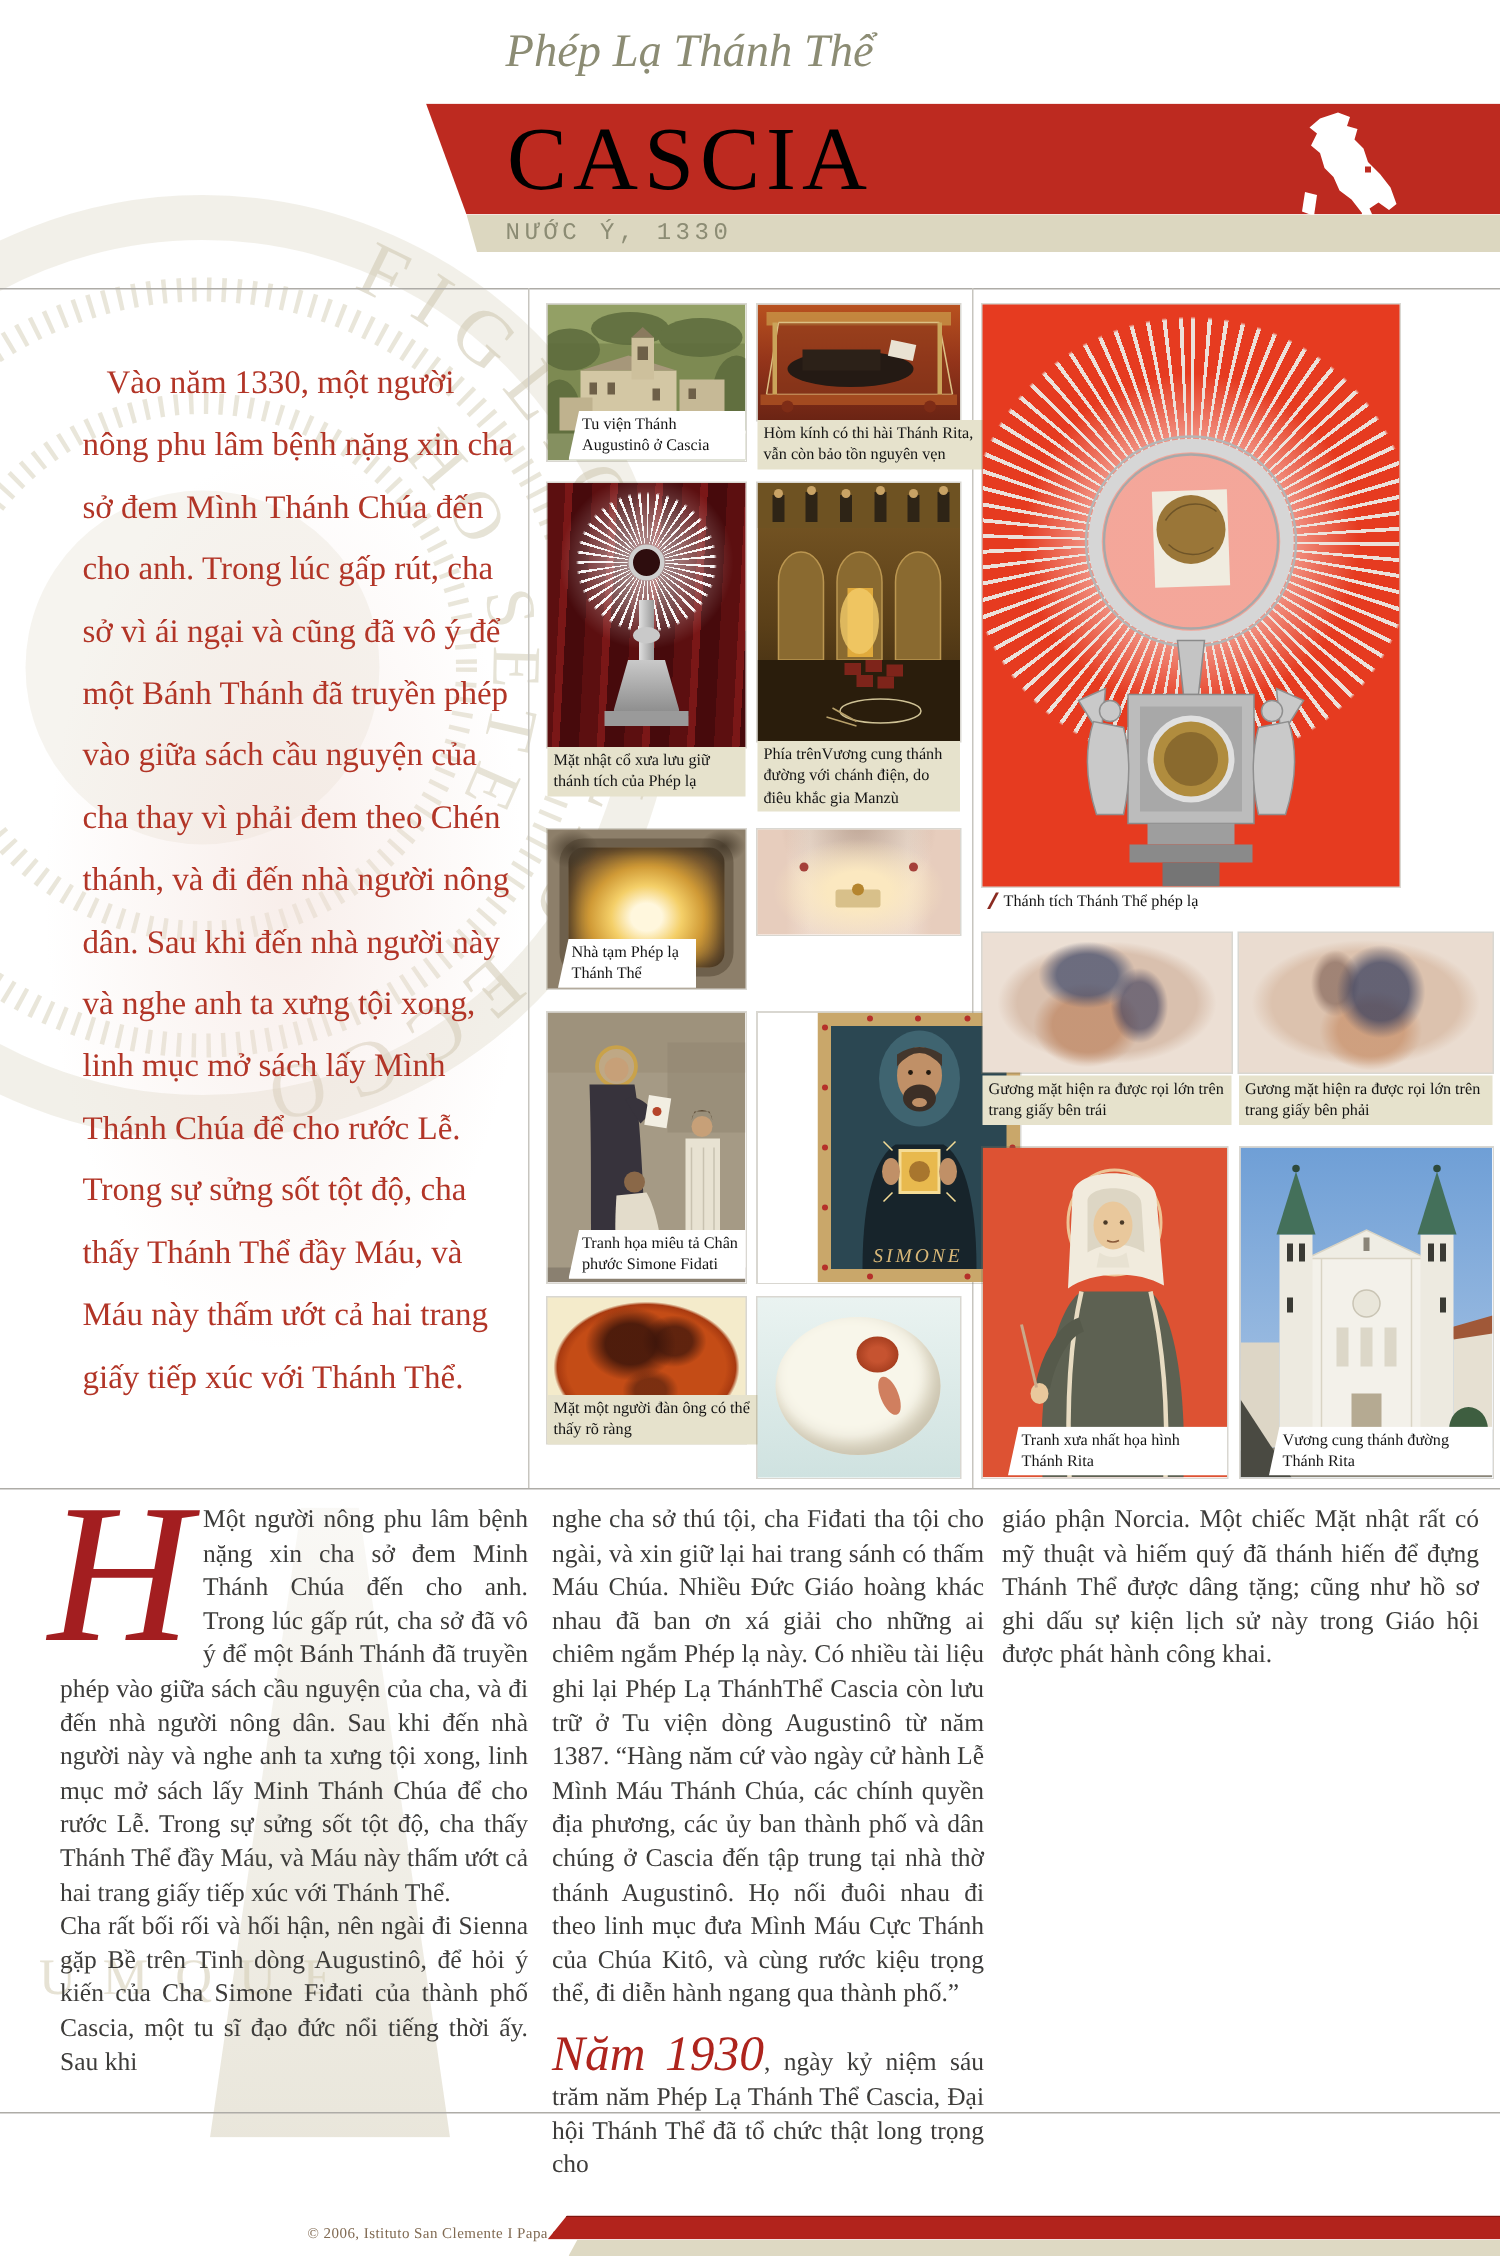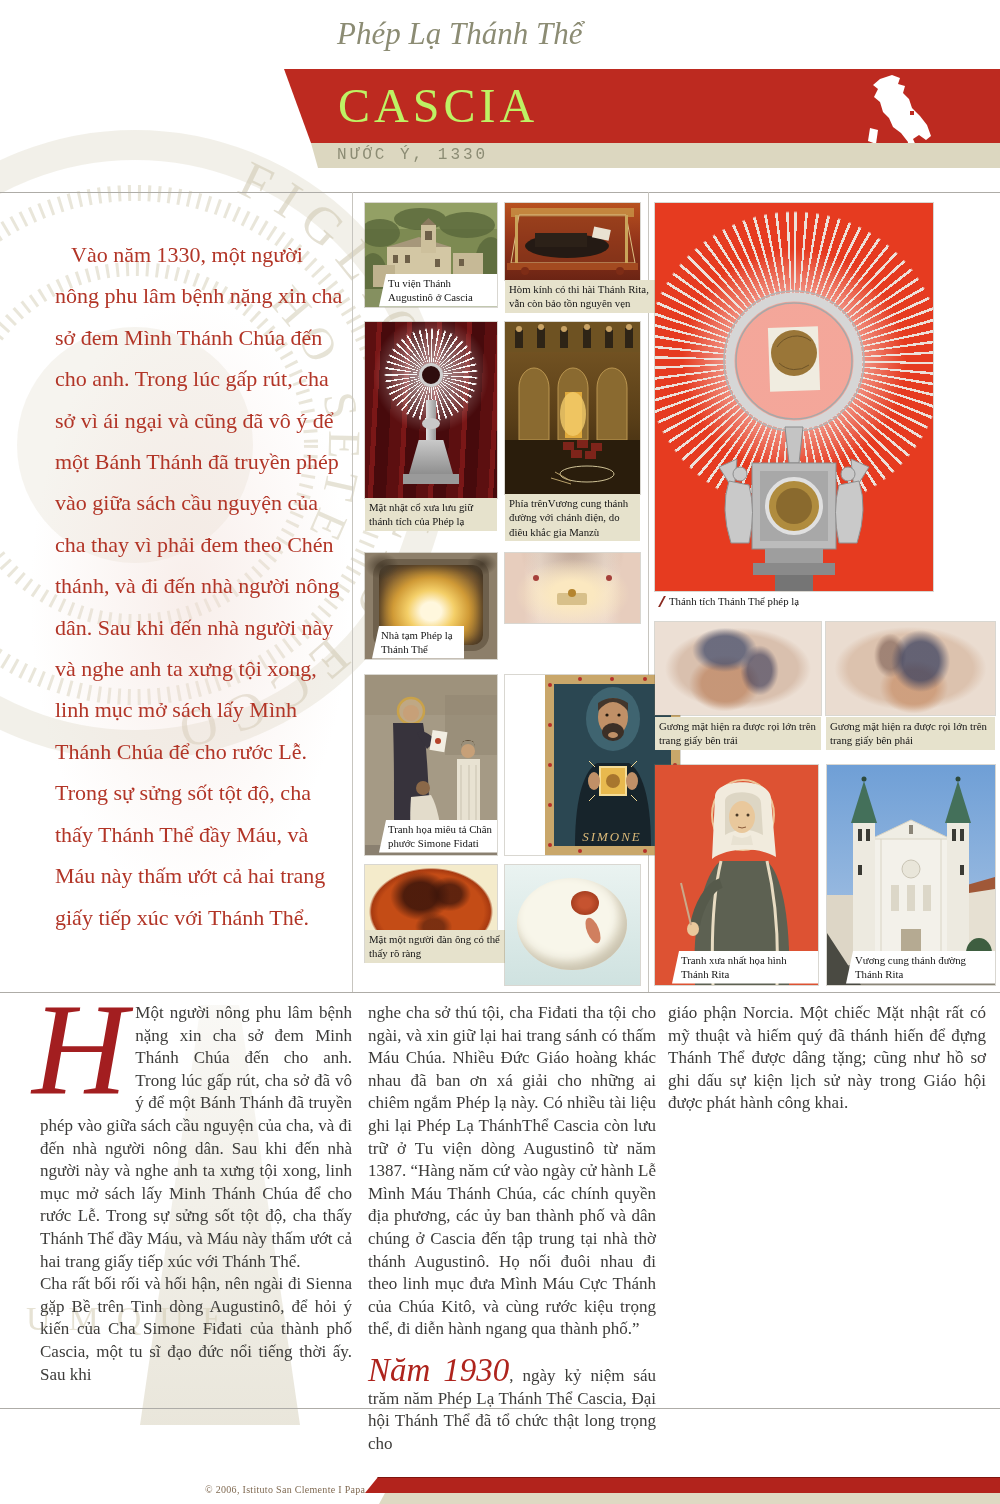--- a/index.html
+++ b/index.html
@@ -11,21 +11,21 @@
        color:#141414;padding:2px 4px;box-sizing:border-box;}
   .capw{position:absolute;background:#ffffff;font:10.8px/1.32 "Liberation Serif",serif;
         color:#141414;padding:2px 4px 2px 9px;box-sizing:border-box;
         clip-path:polygon(7px 0,100% 0,100% 100%,0 100%);}
   .vline{position:absolute;width:1px;background:#c7c5bf;}
   .hline{position:absolute;height:1px;background:#aeaca7;left:0;width:1000px;}
   
   .eyebrow{position:absolute;left:337px;top:16px;font-style:italic;font-size:31px;color:#8c8c74;}
   .banner{position:absolute;left:270px;top:69px;width:730px;height:74px;background:#bd2a20;
           clip-path:polygon(14px 0,100% 0,100% 100%,41px 100%);}
-  .banner .t{position:absolute;left:68px;top:0;line-height:74px;font-size:48px;color:#bef264;
+  .banner .t{position:absolute;left:68px;top:0;line-height:74px;font-size:60px;color:#000000;
              letter-spacing:4px;}
   .strip{position:absolute;left:270px;top:143px;width:730px;height:25px;background:#dcd7c0;
          clip-path:polygon(41px 0,100% 0,100% 100%,48px 100%);}
   .strip .s{position:absolute;left:67px;top:0;line-height:25px;font-size:16px;color:#8c8c74;
             letter-spacing:3px;font-family:Liberation Mono, monospace;}
   .italy{position:absolute;left:858px;top:73px;width:80px;height:95px;}
   
   .wm-rings{position:absolute;left:-255px;top:55px;width:780px;height:780px;pointer-events:none;}
   .wm-frag{position:absolute;color:rgba(213,206,184,.6);font-size:34px;letter-spacing:18px;}
   .wm-pink{position:absolute;left:30px;top:300px;width:320px;height:600px;pointer-events:none;

